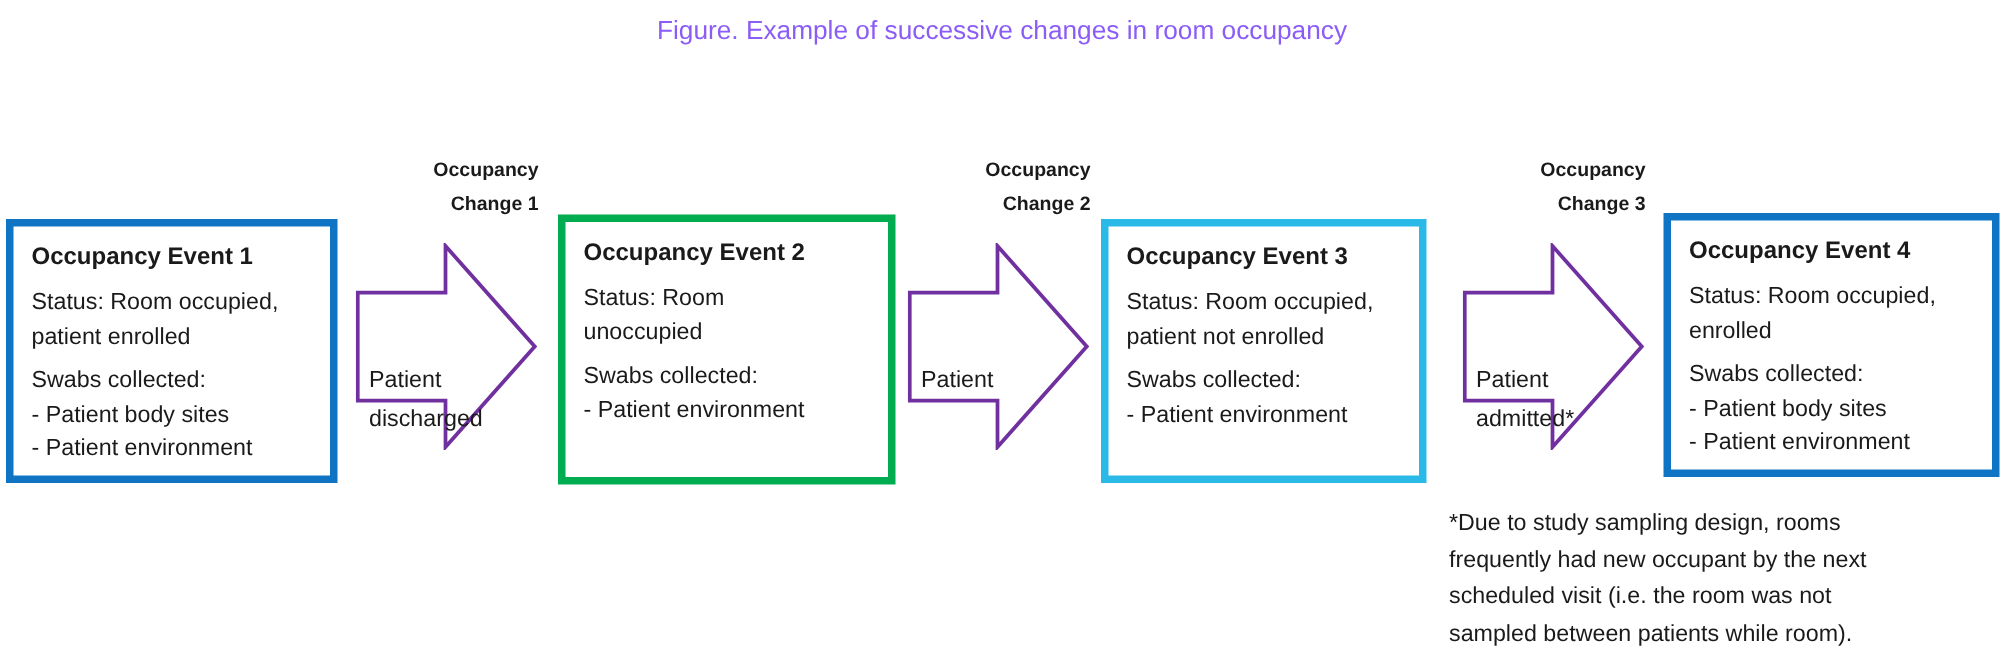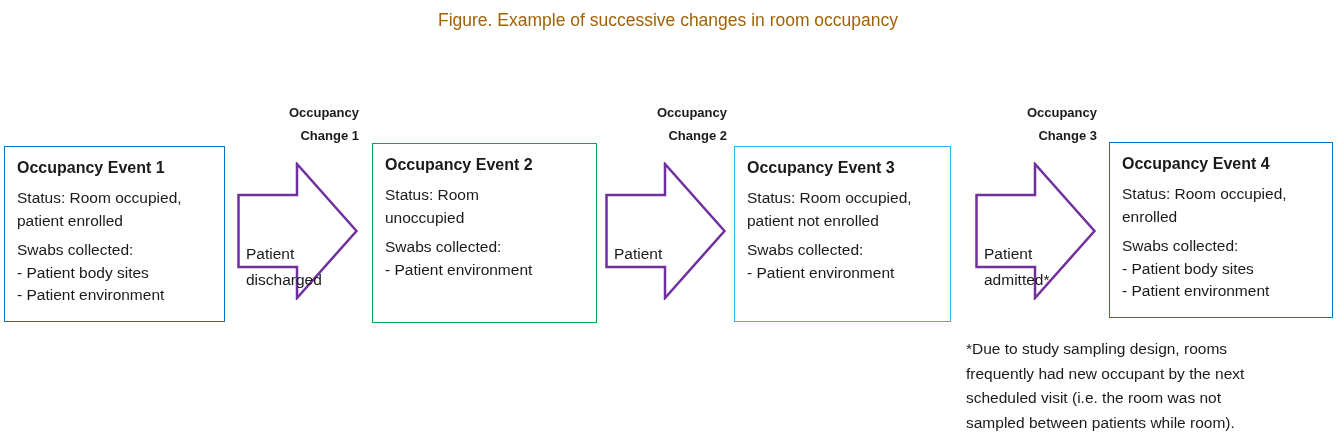--- a/index.html
+++ b/index.html
@@ -15,26 +15,26 @@
     background: #ffffff;
     overflow: hidden;
   }
   .fig-title {
     position: absolute;
     top: 10px;
     left: 0;
     width: 1336px;
     text-align: center;
     font-size: 17.5px;
-    color: #a16207;
+    color: #8b5cf6;
   }
   .event-box {
     position: absolute;
     background: #ffffff;
-    border: 1px solid #eab308;
+    border: 5px solid #eab308;
     padding: 9px 12px;
   }
   .box-title {
     font-weight: bold;
     font-size: 16px;
     line-height: 24px;
     white-space: nowrap;
   }
   .para { margin-top: 7px; }
   .para .line {

